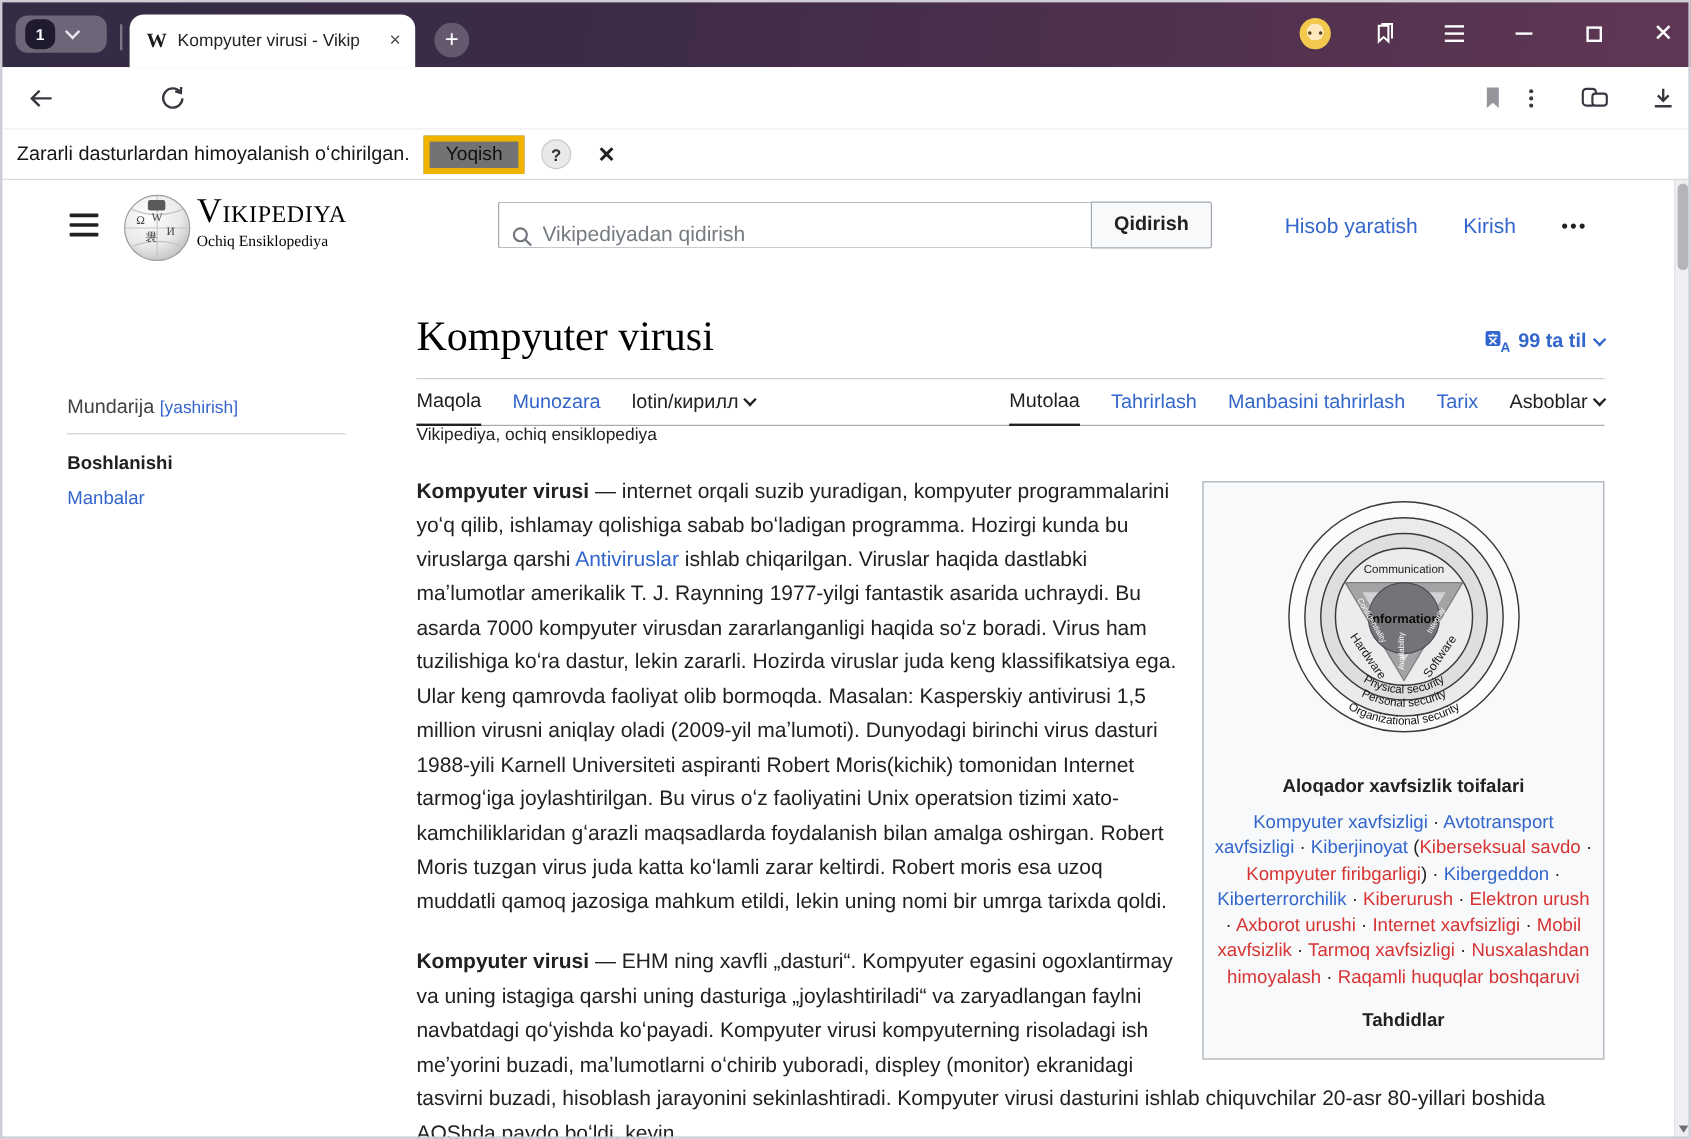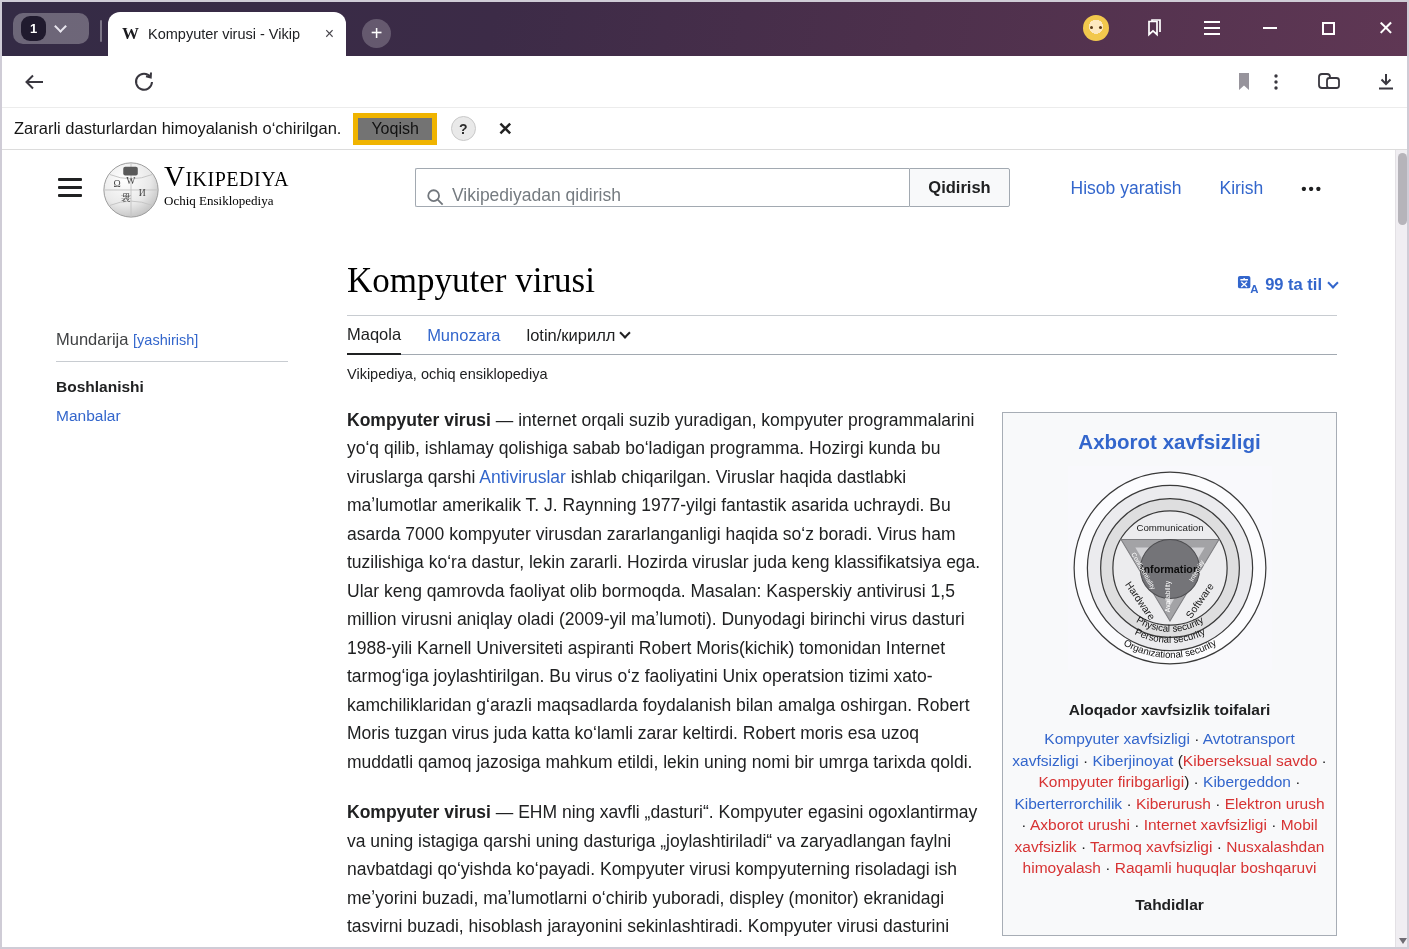--- a/index.html
+++ b/index.html
@@ -96,21 +96,21 @@
   .langsel { position:absolute; right:0; top:12px; display:flex; align-items:center; gap:7px; color:#3366cc;
     font-weight:700; font-size:16.5px; cursor:pointer; }
   .dchev { width:8px; height:8px; border-right:2px solid currentColor; border-bottom:2px solid currentColor;
     transform:rotate(45deg); margin-top:-4px; }
   .tabsrow { display:flex; justify-content:space-between; border-bottom:1px solid #a2a9b1; height:39px;
     font-size:16.5px; }
   .tgl, .tgr { display:flex; align-items:flex-end; gap:26px; }
   .wtab { padding-bottom:9px; color:#3366cc; cursor:pointer; white-space:nowrap; }
   .wtab.on { color:#202122; border-bottom:2.5px solid #202122; margin-bottom:-1px; }
   .wtab.plain { color:#202122; display:flex; align-items:center; gap:6px; }
-  .sitesub { margin-top:11px; font-size:14.5px; color:#202122; }
+  .sitesub { font-size:14.5px; color:#202122; }
   .a-body { margin-top:24px; font-size:17.5px; line-height:28.5px; }
   .a-body p { margin-bottom:22px; }
   .r-b { font-weight:700; color:#202122; }
   .r-blue { color:#3366cc; cursor:pointer; }
   .r-red { color:#d73333; cursor:pointer; }
   .r-plain { color:#202122; }
 
   
   .infobox { float:right; width:335px; margin:6px 0 14px 16px; background:#f8f9fa; border:1px solid #a7adb5;
     padding:8px 8px 12px; text-align:center; font-size:14.5px; }
@@ -296,28 +296,37 @@
 
     <div class="tabsrow">
       <div class="tgl">
         <span class="wtab on">Maqola</span>
         <span class="wtab">Munozara</span>
         <span class="wtab plain">
           <span>lotin/кирилл</span>
           <span class="dchev" style="color:#202122"></span>
         </span>
       </div>
+      <div class="tgr">
+        <span class="wtab on">Mutolaa</span>
+        <span class="wtab">Tahrirlash</span>
+        <span class="wtab">Manbasini tahrirlash</span>
+        <span class="wtab">Tarix</span>
+        <span class="wtab plain">
+          <span>Asboblar</span>
+          <span class="dchev" style="color:#202122"></span>
+        </span>
+      </div>
     </div>
 
     <div class="sitesub">Vikipediya, ochiq ensiklopediya</div>
 
     <div class="a-body">
 
       <div class="infobox">
-        <div class="ib-title">Axborot xavfsizligi</div>
 
         <svg class="ib-img" viewBox="0 0 200 200">
           <circle cx="100" cy="100" r="94" fill="#fcfcfe" stroke="#3a3a3a" stroke-width="1.2"></circle>
           <circle cx="100" cy="100" r="81" fill="#ebebee" stroke="#3a3a3a" stroke-width="1.2"></circle>
           <circle cx="100" cy="100" r="68" fill="#dededf" stroke="#3a3a3a" stroke-width="1.2"></circle>
           <circle cx="100" cy="100" r="56" fill="#ececee" stroke="#3a3a3a" stroke-width="1.2"></circle>
           <polygon points="52,72 148,72 100,152" fill="#a3a3a6" stroke="#7d7d80" stroke-width="1"></polygon>
           <polygon points="66,80 134,80 100,137" fill="#d2d2d5"></polygon>
           <circle cx="100" cy="101" r="29" fill="#747478" stroke="#4c4c4f" stroke-width="1"></circle>
           <text x="100" y="64" text-anchor="middle" font-size="9.5" fill="#1a1a1a">Communication</text>

